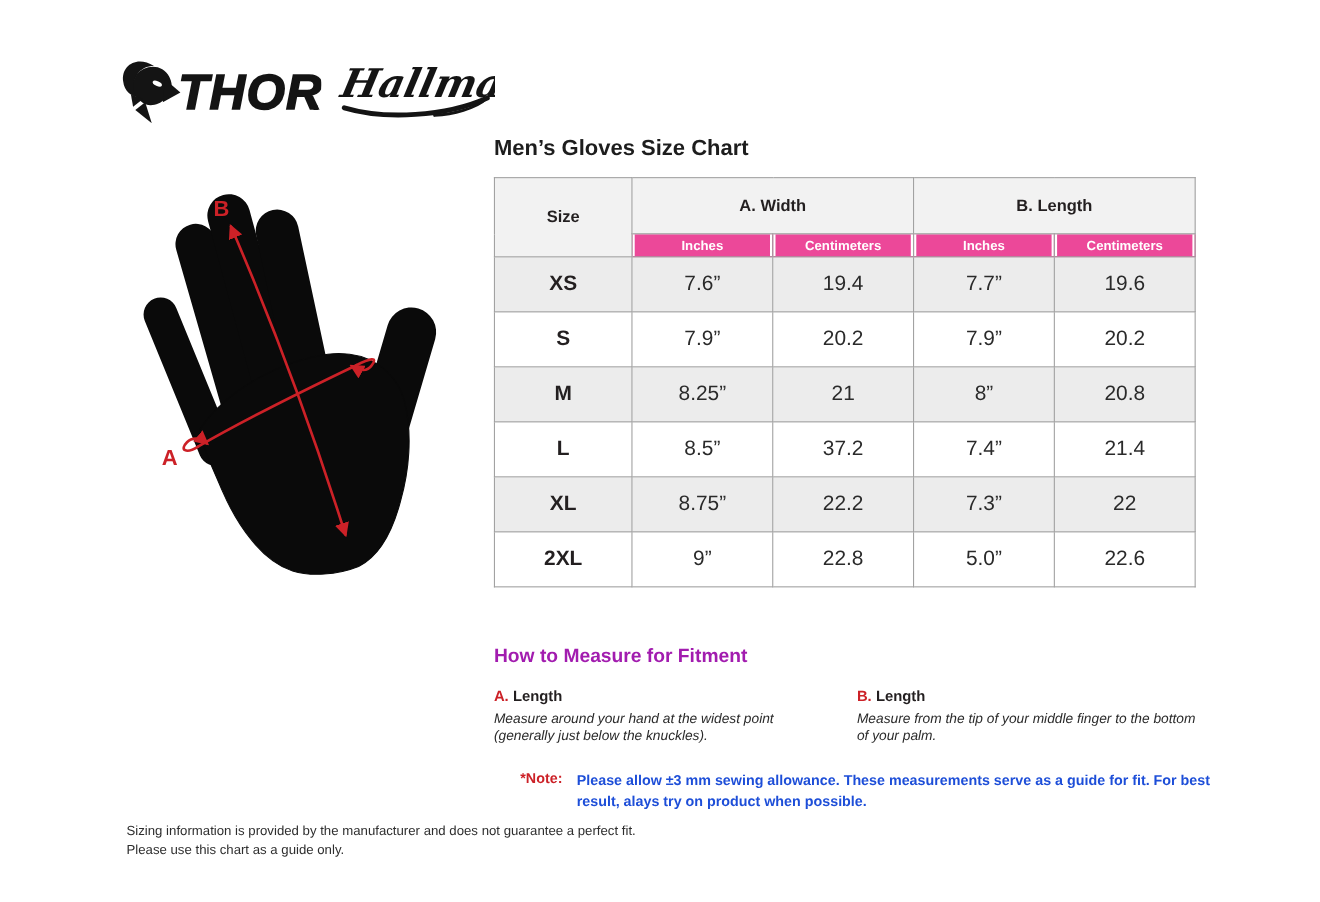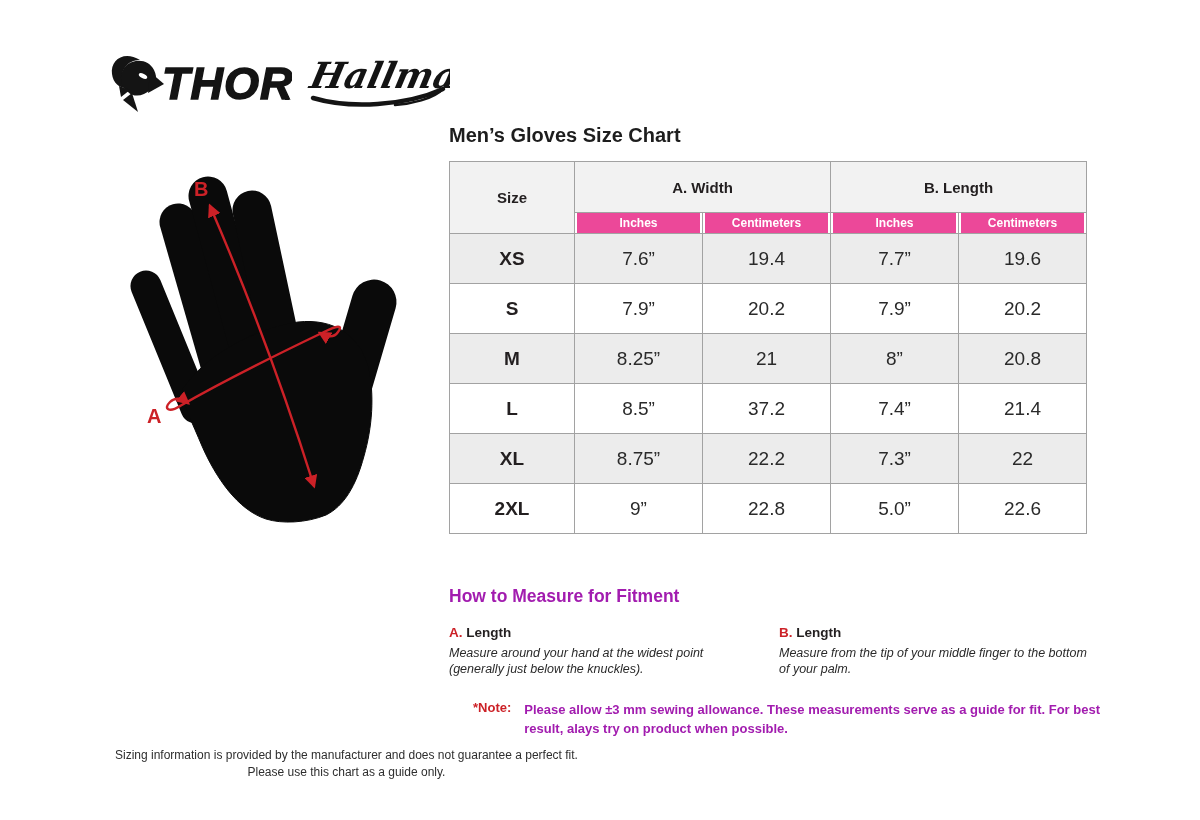--- a/index.html
+++ b/index.html
@@ -29,24 +29,24 @@
   
   .measure{position:absolute;left:449px;top:586px;width:660px;}
   .measure h2{margin:0 0 18px 0;font-size:17.5px;line-height:21px;font-weight:bold;color:#a21caf;}
   .m-cols{display:flex;}
   .m-col{width:338px;}
   .m-col h3{margin:0 0 5px 0;font-size:13.5px;font-weight:bold;}
   .m-col p{margin:0;font-size:12.5px;line-height:16px;width:312px;color:#2a2a2a;font-style:italic;}
   .red{color:#cc2127;}
   .note{position:absolute;left:449px;top:700px;display:flex;font-size:13px;font-weight:bold;margin-left:24px;}
   .note .note-label{margin-right:13px;white-space:nowrap;}
-  .note p{margin:0;width:600px;line-height:19px;color:#a21caf;}
+  .note p{margin:0;width:600px;line-height:19px;color:#1d4ed8;}
   
   .footer{position:absolute;left:115px;top:747px;font-size:12px;line-height:17px;color:#2e2e2e;}
-  .footer p{margin:0;text-align:center;}
+  .footer p{margin:0;}
 </style>
 </head>
 <body>
 
 <svg class="logo-thor" width="182" height="62" viewBox="0 0 182 62" aria-hidden="true">
   <g fill="#141414">
     <path d="M30 10 C14 0 0 10 2 24 C3 34 12 40 20 38 C12 34 10 26 14 19 C18 12 24 10 30 10 Z"></path>
     <path d="M14 18 C22 8 38 8 44 20 C48 28 46 34 40 40 C34 46 24 48 18 42 C10 36 9 26 14 18 Z"></path>
     <path d="M40 22 L54 34 L38 43 Z"></path>
     <path d="M22 43 L28 62 L13 50 Z"></path>

